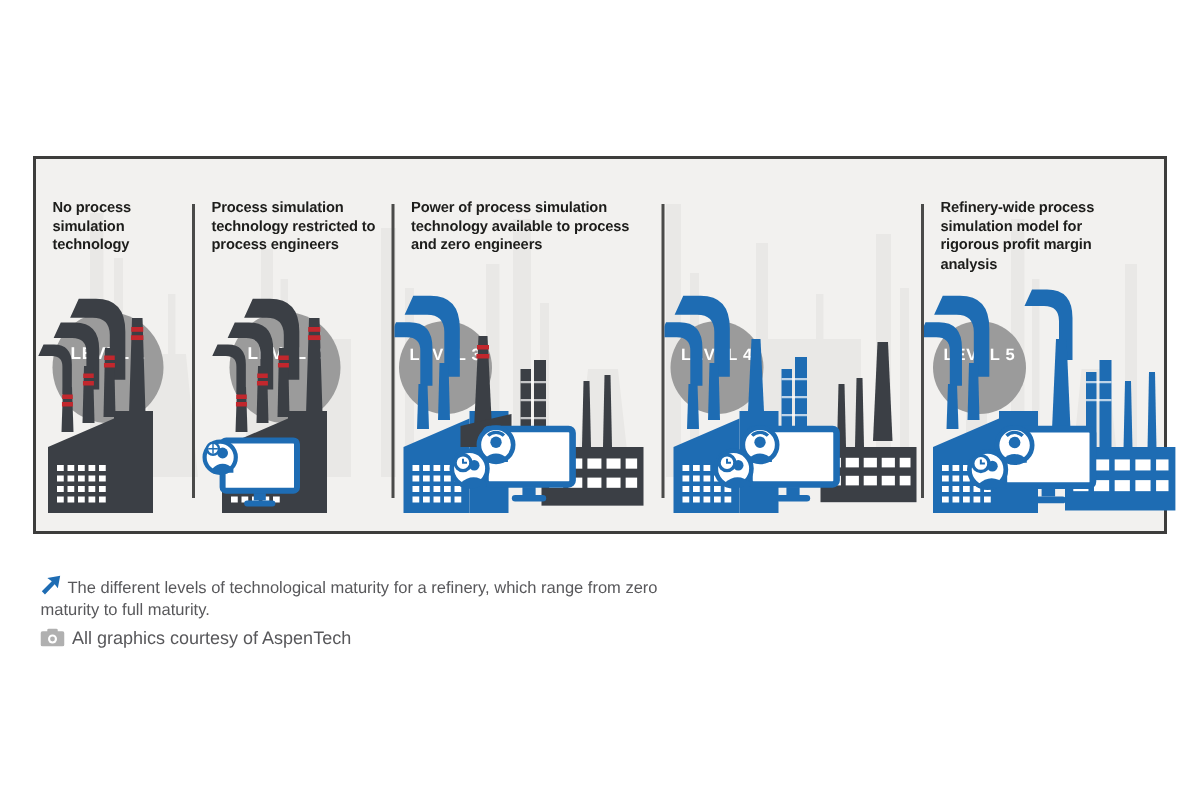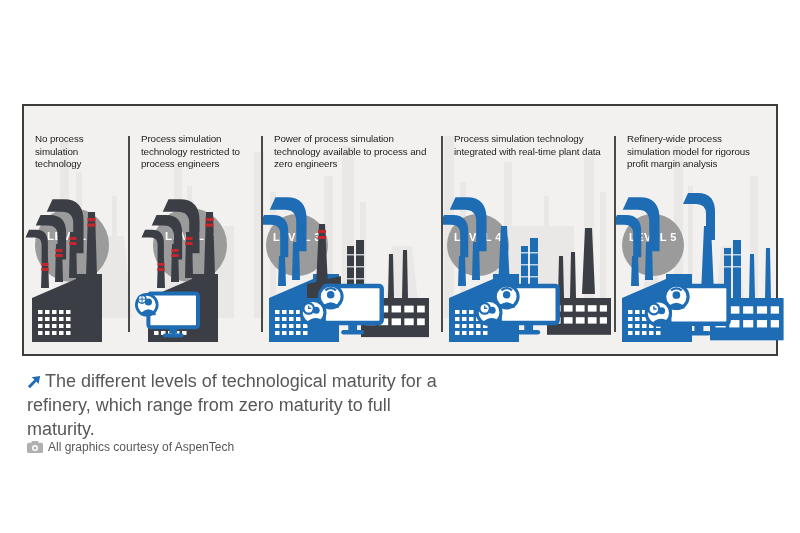--- a/index.html
+++ b/index.html
@@ -26,21 +26,21 @@
   }
   .bg-silhouette{position:absolute;left:0;top:0;width:752px;height:248px;opacity:.55}
 
   .panels{position:relative;display:flex;width:752px;height:248px}
   .divider{width:2px;height:196px;margin-top:30px;background:#4a4a49;flex:none}
   .panel{position:relative;flex:none;height:248px}
   .p1{width:104px}.p2{width:131px}.p3{width:178px}.p4{width:171px}.p5{width:144px}
 
   .heading{
     padding:27px 8px 0 11px;
-    font-size:9.8px;line-height:1.3;font-weight:normal;
+    font-size:9.8px;line-height:1.3;font-weight:bold;
     letter-spacing:-0.1px;color:var(--heading-text);
   }
   .p1 .heading{padding-right:26px}
   .p2 .heading{padding-right:10px}
 
   .circle{
     position:absolute;border-radius:50%;
     background:var(--circle-gray);
     display:flex;justify-content:center;
     color:#fff;font-weight:bold;letter-spacing:.5px;
@@ -50,24 +50,24 @@
   .c-small{width:62px;height:62px}
   .c-small span{margin-top:17px;font-size:11px}
   .p1 .circle{left:11px;top:102px}
   .p2 .circle{left:23px;top:102px}
   .p3 .circle{left:3px;top:108px}
   .p4 .circle{left:4px;top:108px}
   .p5 .circle{left:6px;top:108px}
 
   .art{position:absolute;left:0;bottom:4px;display:block}
 
-  .caption-row{position:absolute;left:27px;top:370px;max-width:430px;
-    font-size:18px;line-height:1.32;color:var(--caption-text)}
+  .caption-row{position:absolute;left:27px;top:383px;max-width:430px;
+    font-size:11px;line-height:1.32;color:var(--caption-text)}
   .caption-row .glyph{display:inline-block;vertical-align:-2px;margin-right:4px}
-  .credit-row{position:absolute;left:27px;top:440px;
+  .credit-row{position:absolute;left:27px;top:418px;
     font-size:12px;color:var(--caption-text)}
   .credit-row .glyph{display:inline-block;vertical-align:-2px;margin-right:5px}
 </style>
 </head>
 <body>
 
 <svg width="0" height="0" style="position:absolute" aria-hidden="true">
   <defs>
     <g id="gPlume">
       <path d="M8,48 L8,22 Q8,12 -2,12 L-15,12 L-10,1 L0,1 Q17,1 17,20 L17,48 Z" fill="currentColor"></path>
@@ -259,21 +259,20 @@
             <polygon points="140,58 144,58 145,106 139,106" fill="currentColor"></polygon>
             <use href="#gBlock" transform="translate(98,106) scale(0.85)"></use>
           </g>
           <use href="#gWs2" transform="translate(36,94) scale(0.88)"></use>
         </svg>
       </section>
 
       <div class="divider"></div>
 
       <section class="panel p4">
-        <p class="heading">Process simulation technology integrated with real-time plant data</p>
         <div class="circle c-small">
           <span>LEVEL 4</span>
         </div>
         <svg class="art" width="171" height="158" viewBox="0 0 171 158">
           <g color="var(--accent-blue)">
             <use href="#gPlume" transform="translate(24,4) scale(1.15)"></use>
             <use href="#gPlume" transform="translate(10,22) scale(0.9)"></use>
             <polygon points="16,64 22,64 23,94 15,94" fill="currentColor"></polygon>
             <polygon points="30,50 36,50 37,88 29,88" fill="currentColor"></polygon>
             <polygon points="58,34 64,34 67,96 55,96" fill="currentColor"></polygon>

